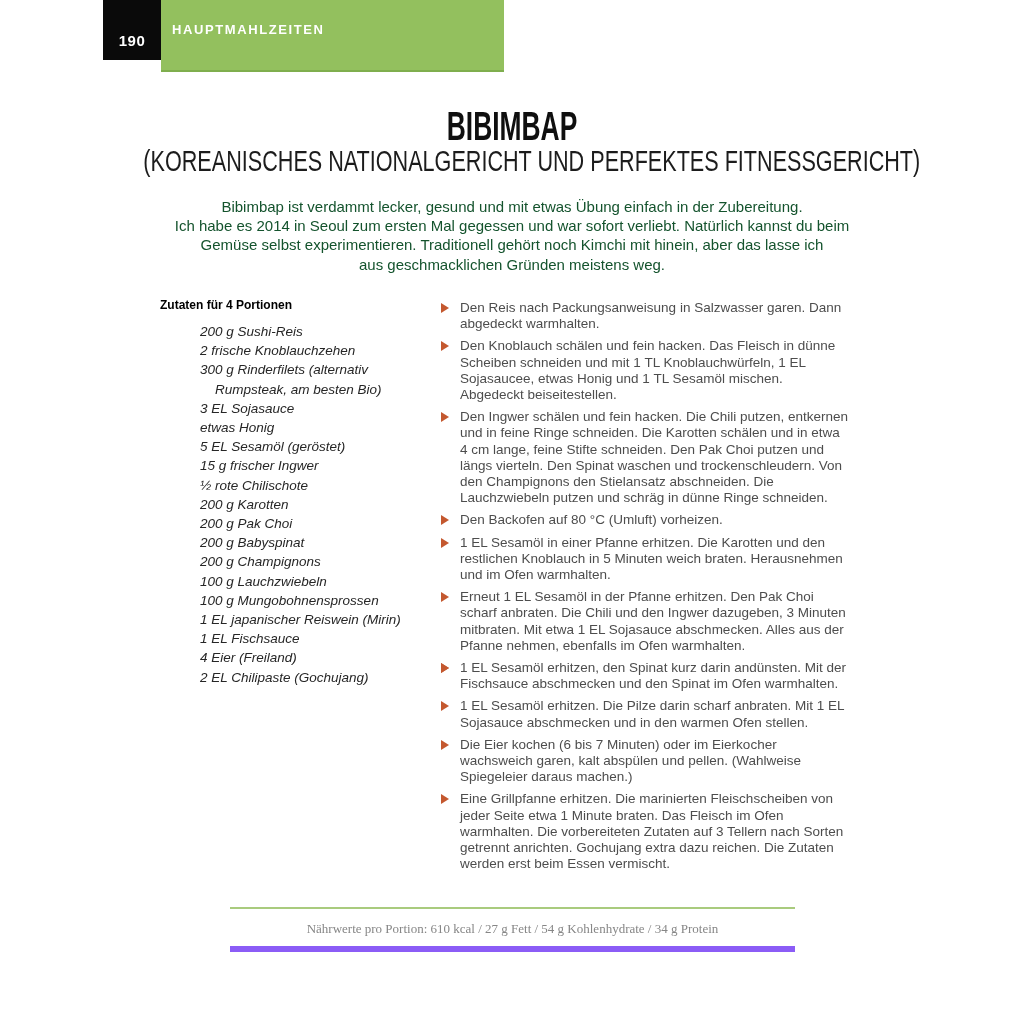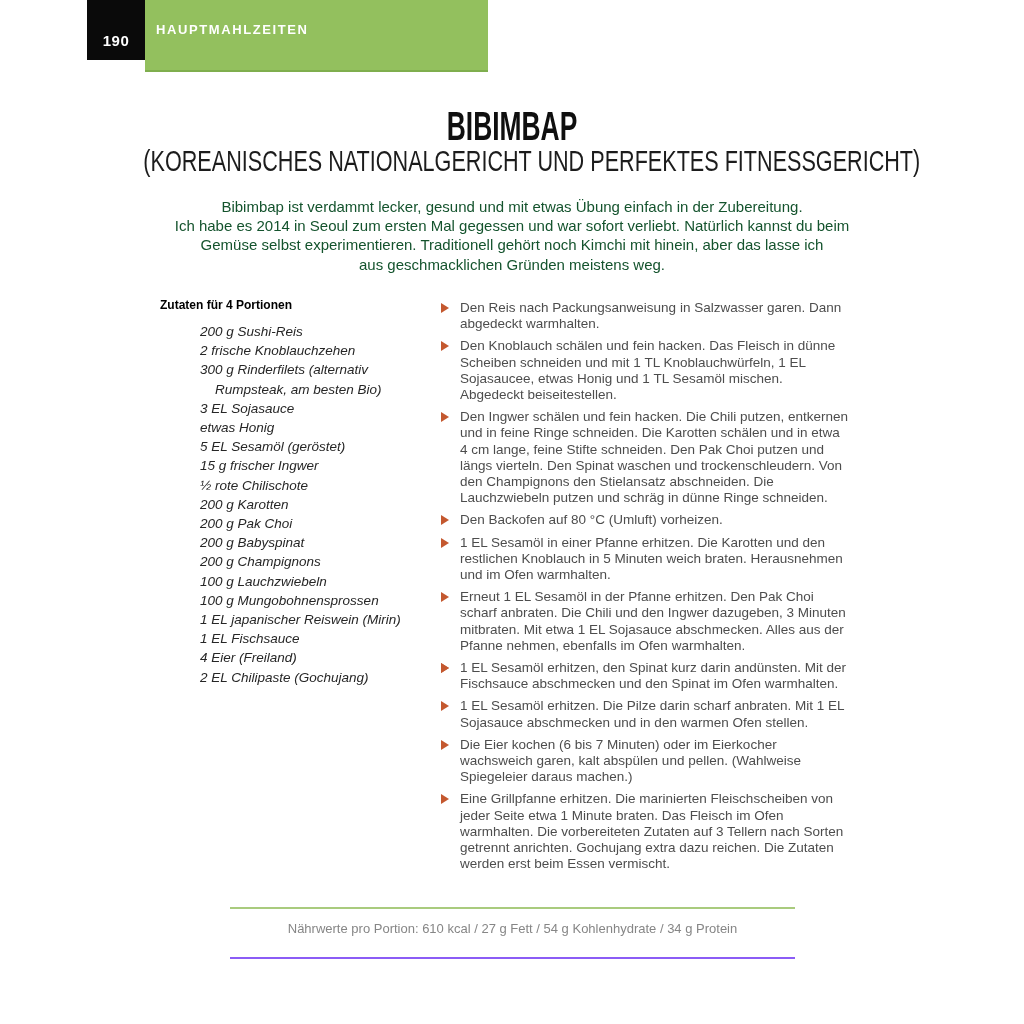--- a/index.html
+++ b/index.html
@@ -7,21 +7,21 @@
   body {
     background: #ffffff;
     font-family: "Liberation Sans", sans-serif;
     color: #262626;
     position: relative;
     overflow: hidden;
   }
   .page { position: absolute; inset: 0; background: #ffffff; }
 
   
-  .chapter-header { position: absolute; top: 0; left: 87px; height: 60px; display: flex; }
+  .chapter-header { position: absolute; top: 0; left: 103px; height: 60px; display: flex; }
   .page-num {
     width: 58px; height: 60px; background: #0a0a0a;
     color: #ffffff; font-weight: 700; font-size: 15px; letter-spacing: 0.5px;
     display: flex; align-items: flex-end; justify-content: center;
     padding-bottom: 12px; line-height: 1;
   }
   .chapter-bar {
     width: 343px; height: 72px; background: #93c05e;
     border-bottom: 2px solid #7fae4e;
     display: flex; align-items: center;
@@ -74,22 +74,22 @@
   .tri {
     position: absolute; left: 0; top: 3px; width: 0; height: 0;
     border-left: 8px solid #c4582f;
     border-top: 5px solid transparent;
     border-bottom: 5px solid transparent;
   }
 
   
   .nutrition {
     position: absolute; top: 907px; left: 230px; width: 565px;
-    border-top: 2px solid #a9cb7e; border-bottom: 2px solid #8b5cf6;
-    text-align: center; padding: 10px 0 20px 0;
+    border-top: 2px solid #a9cb7e; border-bottom: 6px solid #8b5cf6;
+    text-align: center; padding: 10px 0 9px 0; font-family: Liberation Serif, serif;
   }
   .nutrition span { font-size: 13px; line-height: 13px; color: #868686; }
 </style>
 </head>
 <body>
 
 <div class="page">
 
   <header class="chapter-header">
     <div class="page-num">190</div>

